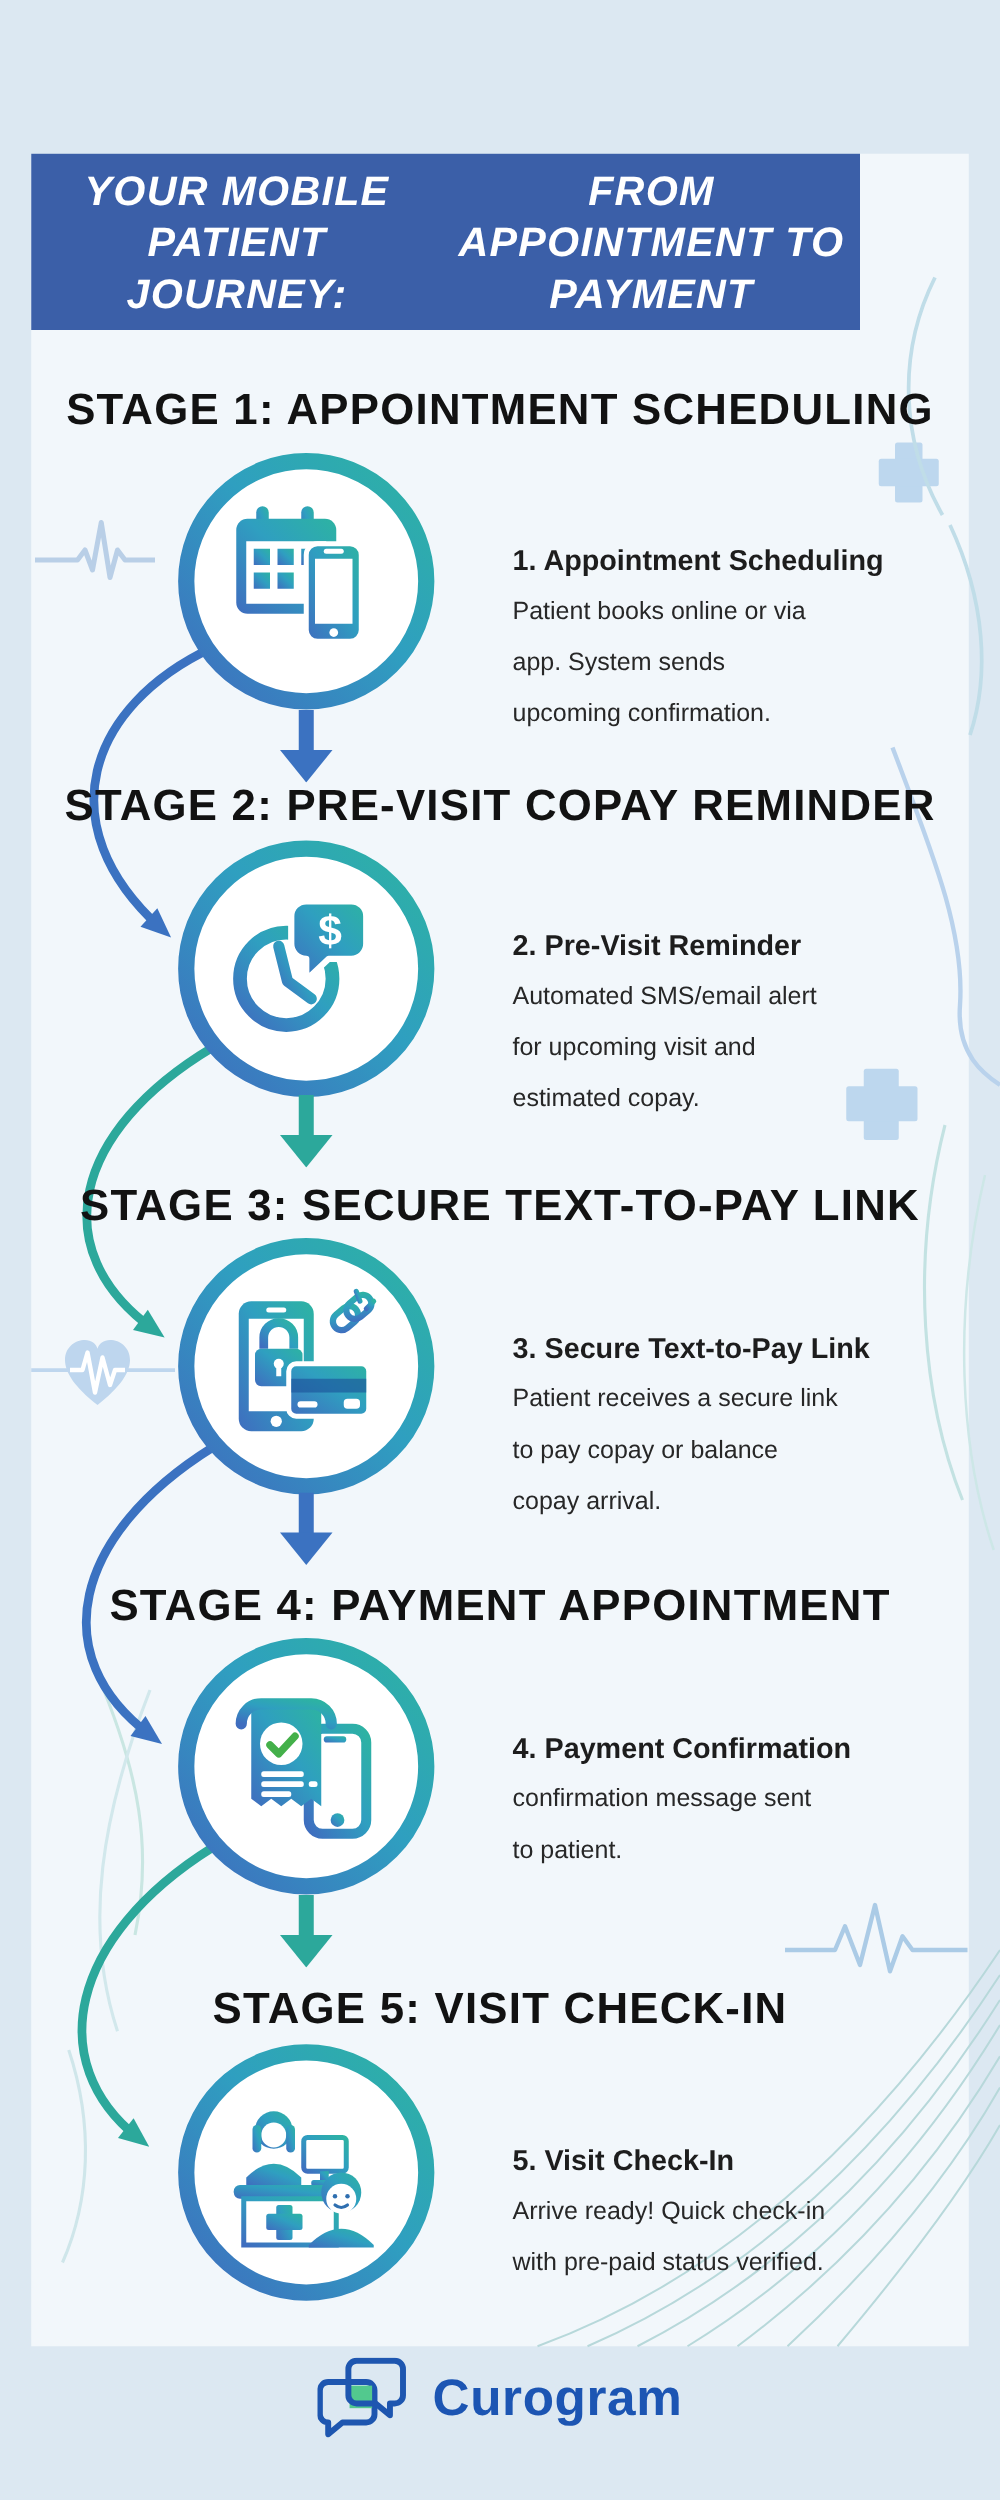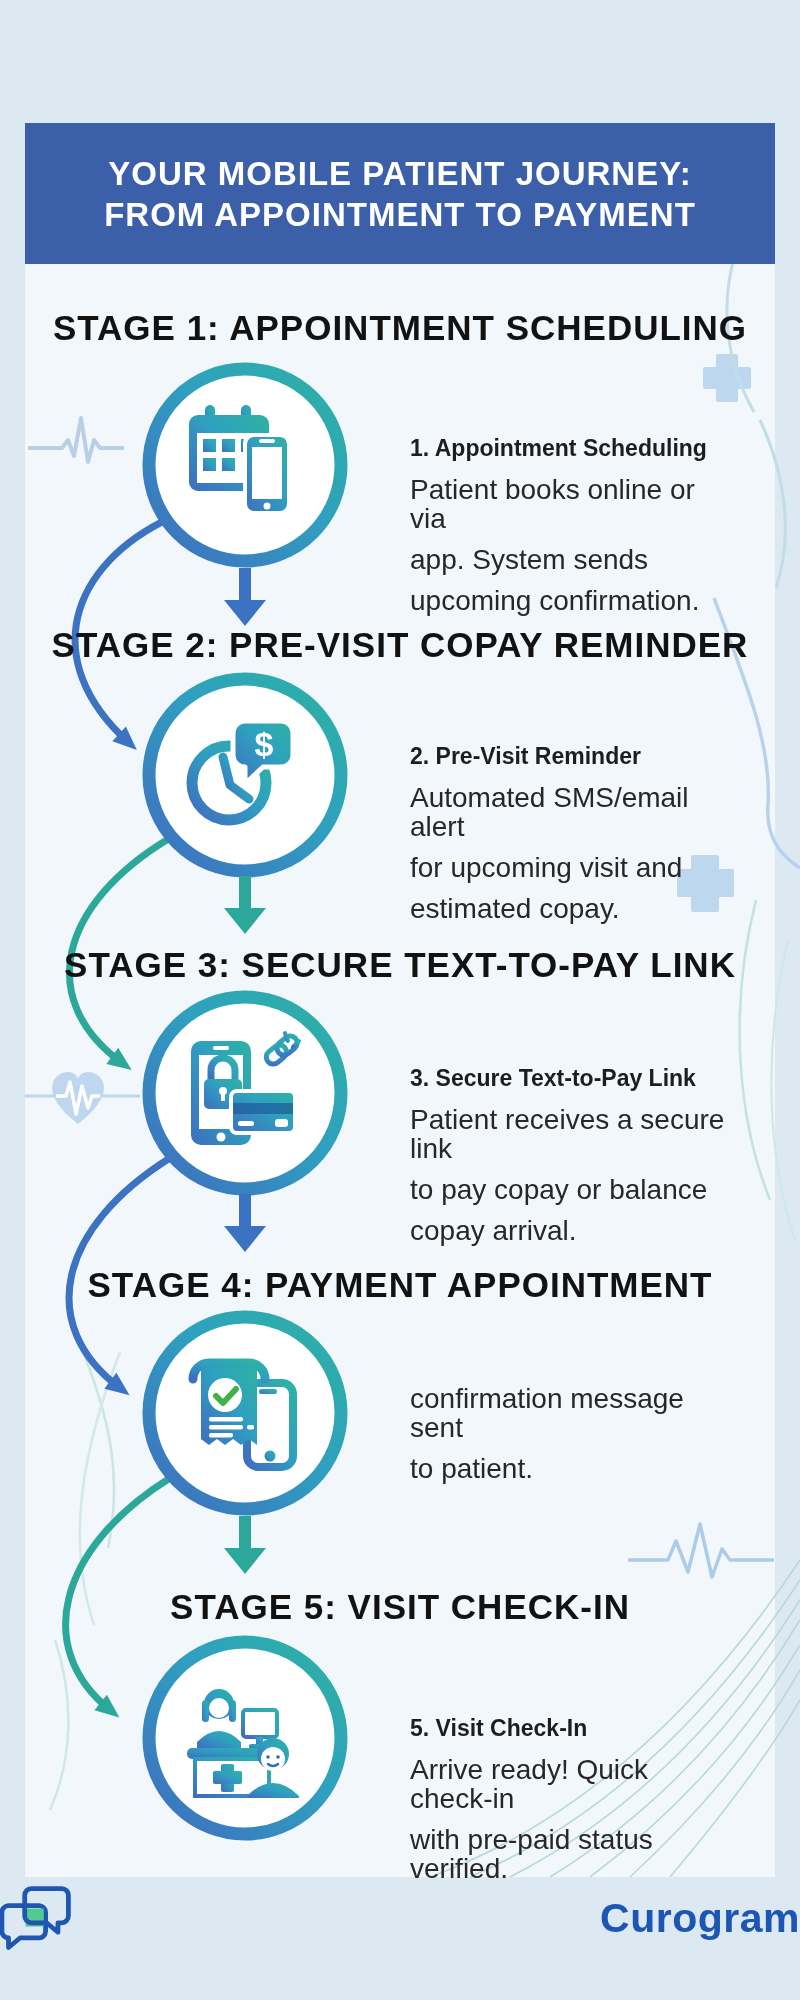--- a/index.html
+++ b/index.html
@@ -1,32 +1,32 @@
 <!DOCTYPE html>
 <html><head>
 <meta charset="utf-8">
 <style>
   html,body{margin:0;padding:0;background:#dce8f2;}
   .canvas{position:relative;width:800px;height:2000px;background:#dce8f2;overflow:hidden;
           font-family:"Liberation Sans","DejaVu Sans",sans-serif;}
   .card{position:absolute;left:25px;top:123px;width:750px;height:1754px;background:#f2f7fb;}
   .decor{position:absolute;left:0;top:0;width:800px;height:2000px;pointer-events:none;}
-  .banner{position:absolute;left:25px;top:123px;width:750px;height:141px;background:#3b5fa8;
-          display:flex;flex-direction:column;justify-content:center;align-items:center;}
+  .banner{position:absolute;left:25px;top:123px;width:663px;height:141px;background:#3b5fa8;
+          display:flex;flex-direction:row;justify-content:center;align-items:center;font-style:italic;}
   .banner p{margin:0;color:#ffffff;font-size:33px;font-weight:700;letter-spacing:1px;line-height:41px;text-align:center;}
   .stage-heading{position:absolute;left:25px;width:750px;margin:0;text-align:center;
           font-size:35px;font-weight:700;color:#121212;letter-spacing:1px;line-height:34px;}
   .circle-wrap{position:absolute;left:142px;width:206px;height:206px;}
   .stage-text{position:absolute;left:398px;width:340px;}
   .stage-text p{margin:12px;}
   .stage-title{font-size:23px;font-weight:700;color:#1d1d1d;line-height:29px;}
-  .stage-line{font-size:28px;font-weight:400;color:#272727;line-height:29px;}
+  .stage-line{font-size:20px;font-weight:400;color:#272727;line-height:29px;}
   .arrow{position:absolute;left:223px;width:44px;height:58px;}
   .logo-row{position:absolute;left:0;top:1885px;width:800px;height:66px;display:flex;
-          justify-content:space-between;align-items:center;gap:16px;}
+          justify-content:center;align-items:center;gap:16px;}
   .brand-text{font-size:41px;font-weight:700;color:#1c55b3;letter-spacing:0.5px;}
 </style>
 </head>
 <body>
 
 <div class="canvas">
 
   <div class="card"></div>
 
   <svg class="decor" viewBox="0 0 800 2000">
@@ -250,20 +250,21 @@
     <p class="stage-line">for upcoming visit and</p>
     <p class="stage-line">estimated copay.</p>
   </div>
   <div class="stage-text" style="top:1052px">
     <p class="stage-title">3. Secure Text-to-Pay Link</p>
     <p class="stage-line">Patient receives a secure link</p>
     <p class="stage-line">to pay copay or balance</p>
     <p class="stage-line">copay arrival.</p>
   </div>
   <div class="stage-text" style="top:1372px">
+    <p class="stage-title">4. Payment Confirmation</p>
     <p class="stage-line">confirmation message sent</p>
     <p class="stage-line">to patient.</p>
   </div>
   <div class="stage-text" style="top:1702px">
     <p class="stage-title">5. Visit Check-In</p>
     <p class="stage-line">Arrive ready! Quick check-in</p>
     <p class="stage-line">with pre-paid status verified.</p>
   </div>
 
   <svg class="arrow" style="top:568px" viewBox="0 0 44 58">

